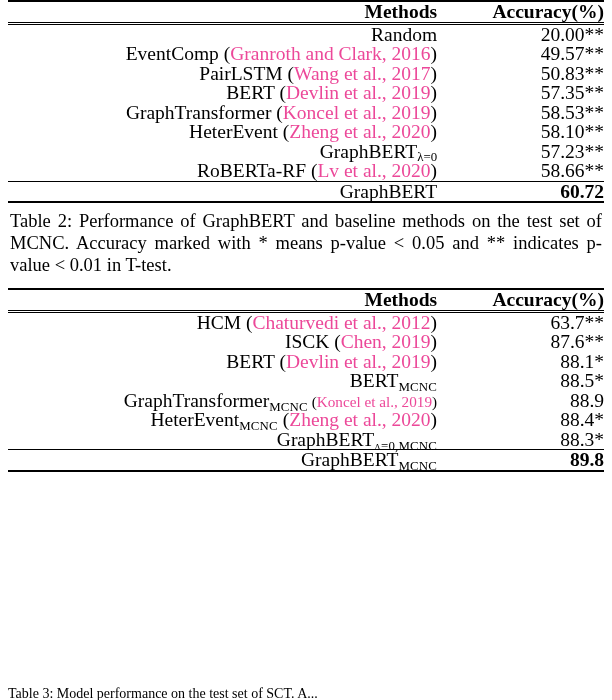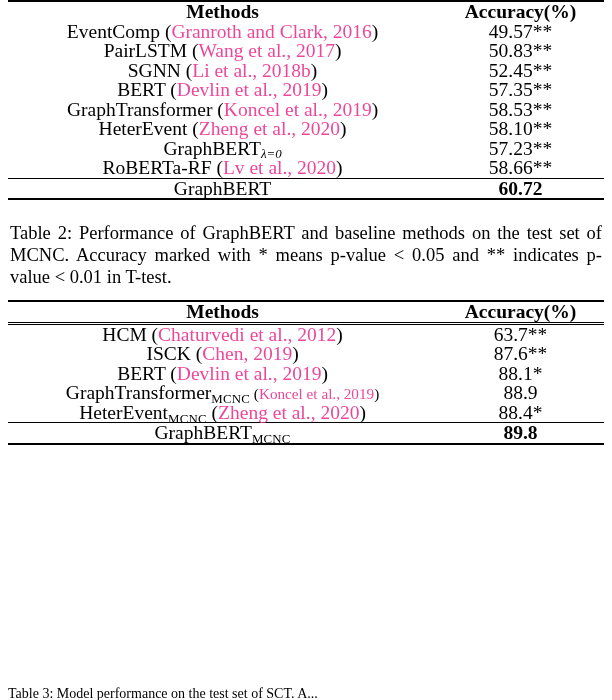--- a/index.html
+++ b/index.html
@@ -27,21 +27,21 @@
   .tbl {
     width: 100%;
     border-collapse: collapse;
     table-layout: fixed;
     font-size: 19.5px;
     line-height: 1.0;
   }
   .tbl td, .tbl th {
     padding: 0;
     margin: 12px;
-    text-align: center;
+    text-align: right;
     vertical-align: baseline;
     white-space: nowrap;
   }
   .col-method { width: 72%; }
   .col-acc    { width: 28%; }
 
   .rule-top    { border-top: 2.4px solid #000; }
   .rule-double { border-top: 3.2px double #000; }
   .rule-mid    { border-top: 1.3px solid #000; }
   .rule-bottom { border-bottom: 2.4px solid #000; }
@@ -63,31 +63,31 @@
 
   
   sub {
     font-size: 0.66em;
     line-height: 0;
     vertical-align: baseline;
     position: relative;
     top: 0.30em;
   }
   .sc { font-variant: small-caps; letter-spacing: .2px; }
-  .lam { font-family: "Liberation Serif", serif; font-style: italic; }
+  .lam { font-family: "Liberation Serif", serif; }
   .small-cite {
     font-size: 0.78em;
   }
 
   
   .caption {
     font-size: 18.5px;
     line-height: 1.18;
     text-align: justify;
-    padding: 23px 2px 0 2px;
+    padding: 8px 2px 0 2px;
     hyphens: none;
   }
   .caption-clip {
     position: absolute;
     left: 8px;
     right: 8px;
     bottom: 0;
     height: 14px;
     overflow: hidden;
     font-size: 14px;
@@ -105,31 +105,31 @@
         <col class="col-method">
         <col class="col-acc">
       </colgroup>
     <thead>
       <tr class="rule-top">
         <th class="hdr-cell">Methods</th>
         <th class="hdr-cell acc-cell">Accuracy(%)</th>
       </tr>
     </thead>
     <tbody>
+      <tr class="rule-double">
+        <td class="body-cell"><span>Random</span></td>
+        <td class="body-cell acc-cell">20.00**</td>
+      </tr>
       <tr>
         <td class="body-cell"><span>EventComp (</span><span class="cite">Granroth and Clark, 2016</span><span>)</span></td>
         <td class="body-cell acc-cell">49.57**</td>
       </tr>
       <tr>
         <td class="body-cell"><span>PairLSTM (</span><span class="cite">Wang et al., 2017</span><span>)</span></td>
         <td class="body-cell acc-cell">50.83**</td>
-      </tr>
-      <tr>
-        <td class="body-cell"><span>SGNN (</span><span class="cite">Li et al., 2018b</span><span>)</span></td>
-        <td class="body-cell acc-cell">52.45**</td>
       </tr>
       <tr>
         <td class="body-cell"><span>BERT (</span><span class="cite">Devlin et al., 2019</span><span>)</span></td>
         <td class="body-cell acc-cell">57.35**</td>
       </tr>
       <tr>
         <td class="body-cell"><span>GraphTransformer (</span><span class="cite">Koncel et al., 2019</span><span>)</span></td>
         <td class="body-cell acc-cell">58.53**</td>
       </tr>
       <tr>
@@ -173,26 +173,34 @@
       </tr>
       <tr>
         <td class="body-cell"><span>ISCK (</span><span class="cite">Chen, 2019</span><span>)</span></td>
         <td class="body-cell acc-cell">87.6**</td>
       </tr>
       <tr>
         <td class="body-cell"><span>BERT (</span><span class="cite">Devlin et al., 2019</span><span>)</span></td>
         <td class="body-cell acc-cell">88.1*</td>
       </tr>
       <tr>
+        <td class="body-cell"><span>BERT</span><sub class="sc">MCNC</sub></td>
+        <td class="body-cell acc-cell">88.5*</td>
+      </tr>
+      <tr>
         <td class="body-cell"><span>GraphTransformer</span><sub class="sc">MCNC</sub><span class="small-cite"> (</span><span class="cite small-cite">Koncel et al., 2019</span><span class="small-cite">)</span></td>
         <td class="body-cell acc-cell">88.9</td>
       </tr>
       <tr>
         <td class="body-cell"><span>HeterEvent</span><sub class="sc">MCNC</sub><span> (</span><span class="cite">Zheng et al., 2020</span><span>)</span></td>
         <td class="body-cell acc-cell">88.4*</td>
+      </tr>
+      <tr>
+        <td class="body-cell"><span>GraphBERT</span><sub class="sc">λ=0,MCNC</sub></td>
+        <td class="body-cell acc-cell">88.3*</td>
       </tr>
       <tr class="rule-mid rule-bottom">
         <td class="body-cell"><span>GraphBERT</span><sub class="sc">MCNC</sub></td>
         <td class="body-cell acc-cell bold">89.8</td>
       </tr>
     </tbody>
   </table>
 
   <div class="caption-clip">
     <span>Table 3: Model performance on the test set of SCT. A...</span>

